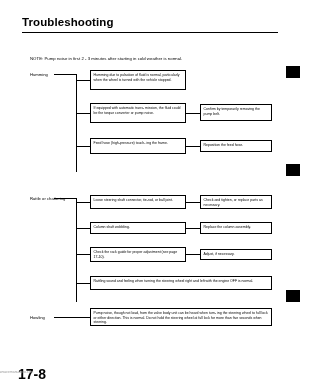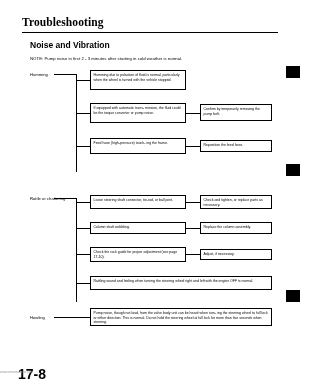--- a/index.html
+++ b/index.html
@@ -8,21 +8,21 @@
     background:#ffffff;
     font-family:"Liberation Sans", sans-serif;
     color:#000;
     position:relative;
     overflow:hidden;
   }
   .page{position:relative;width:300px;height:388px;}
 
   .title{
     position:absolute;left:22px;top:16px;
-    font-size:11.5px;font-weight:bold;letter-spacing:0.1px;font-family:Liberation Serif, serif;
+    font-size:11.5px;font-weight:bold;letter-spacing:0.1px;
   }
   .rule{
     position:absolute;left:22px;top:32px;width:256px;height:1px;background:#000;
   }
   .subtitle{
     position:absolute;left:30px;top:40px;
     font-size:8.5px;font-weight:bold;
   }
   .note{
     position:absolute;left:30px;top:56px;
@@ -62,21 +62,20 @@
     font-family:"Liberation Sans", sans-serif;
   }
 </style>
 </head>
 <body>
 
 <div class="page">
 
   <div class="title">Troubleshooting</div>
   <div class="rule"></div>
-  <div class="subtitle">Noise and Vibration</div>
   <div class="note">NOTE: Pump noise in first 2 - 3 minutes after starting in cold weather is normal.</div>
 
   <div class="seclabel" style="left:30px;top:72px;">Humming</div>
   <div class="seclabel" style="left:30px;top:196px;">Rattle or chattering</div>
   <div class="seclabel" style="left:30px;top:315px;">Howling</div>
 
   <div class="vline" style="left:76px;top:74px;height:98px;"></div>
   <div class="hline" style="left:54px;top:74px;width:22px;"></div>
 
   <div class="hline" style="left:76px;top:80px;width:14px;"></div>

